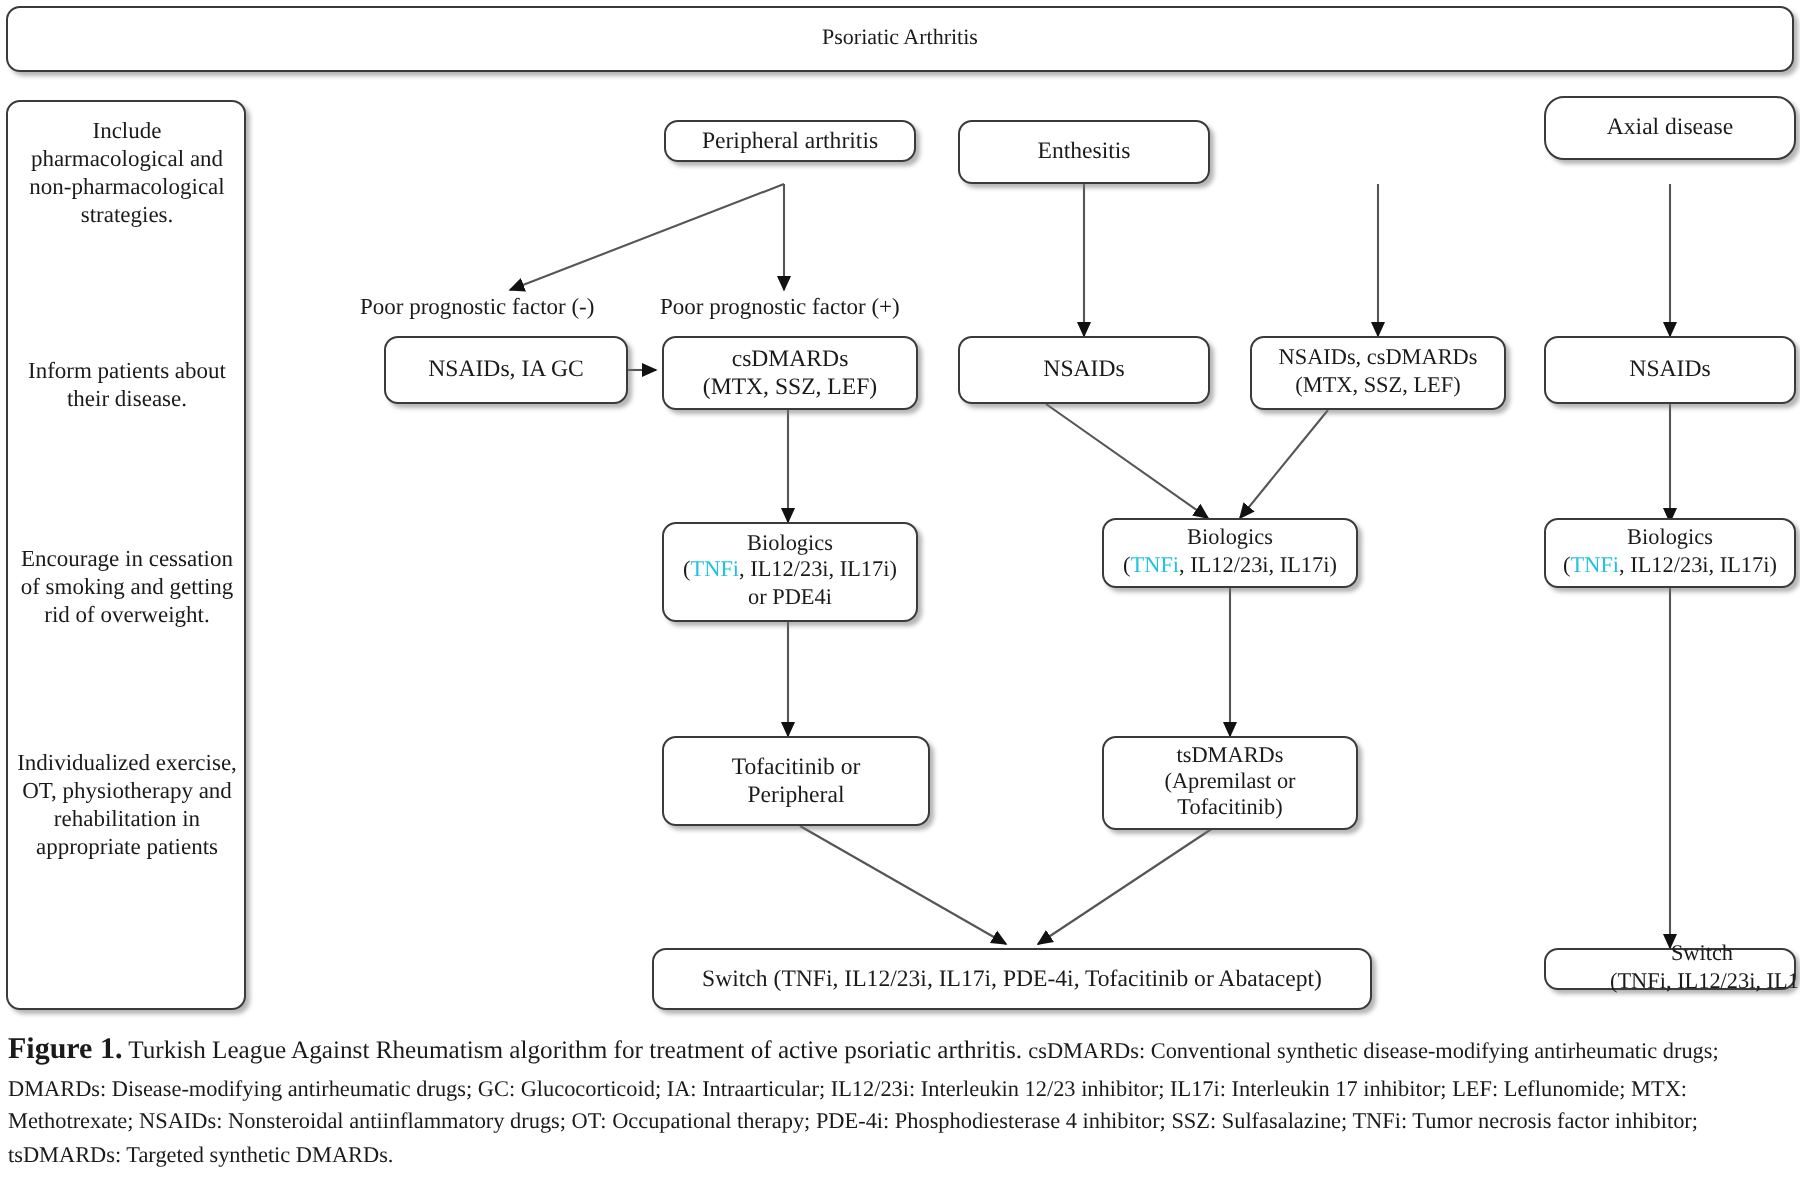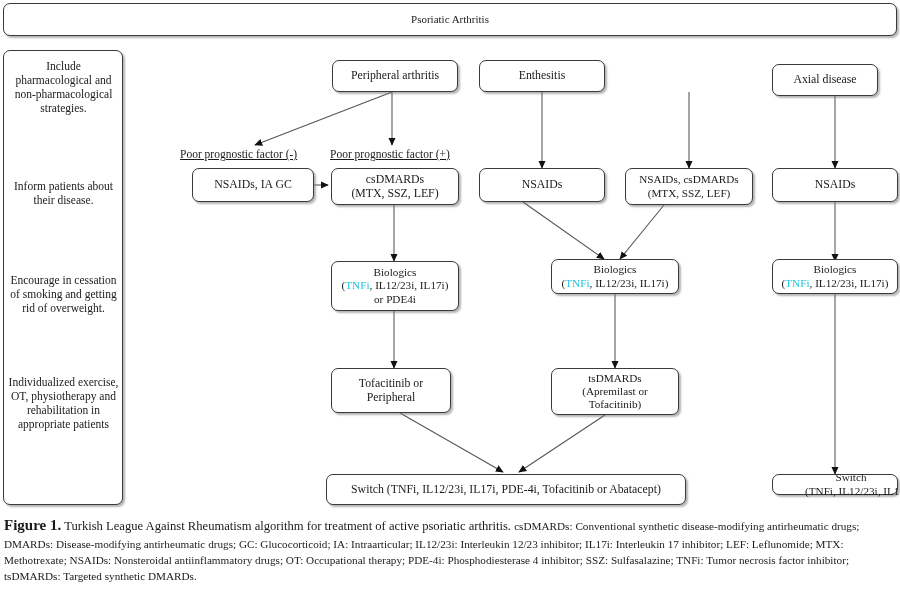--- a/index.html
+++ b/index.html
@@ -26,21 +26,21 @@
   #sidebar-box{left:3px;top:50px;width:120px;height:455px;
       display:block;padding:0;box-shadow:2px 2px 2px rgba(120,120,120,.55);}
   .side-blk{position:absolute;left:4px;width:111px;text-align:center;
       font-size:11.5px;line-height:1.22;}
   #side0{top:8px;}
   #side1{top:128px;}
   #side2{top:222px;}
   #side3{top:324px;}
 
   .lbl{position:absolute;font-size:11.5px;white-space:nowrap;z-index:3;
-       background:transparent;text-decoration:underline;}
+       background:transparent;}
 
   .cyan{color:#1fc3e0;}
   .n12{font-size:11.8px;}
   .n11{font-size:11.2px;}
 
   #caption{
     position:absolute;left:4px;top:516px;width:892px;
     font-size:12.6px;line-height:1.30;text-align:left;
   }
   #caption b{font-size:15px;}
@@ -95,27 +95,27 @@
     <div class="inner"><span>Psoriatic Arthritis</span></div>
   </div>
 
   <div class="box" id="sidebar-box">
     <div class="side-blk" id="side0">Include pharmacological and non-pharmacological strategies.</div>
     <div class="side-blk" id="side1">Inform patients about their disease.</div>
     <div class="side-blk" id="side2">Encourage in cessation of smoking and getting rid of overweight.</div>
     <div class="side-blk" id="side3">Individualized exercise, OT, physiotherapy and rehabilitation in appropriate patients</div>
   </div>
 
-  <div class="box n12" style="left:332px;top:60px;width:126px;height:32px;">
+  <div class="box n12" style="left:332px;top:60px;width:126px;height:21px;">
     <div class="inner"><span>Peripheral arthritis</span></div>
   </div>
   <div class="box n12" style="left:479px;top:60px;width:126px;height:32px;">
     <div class="inner"><span>Enthesitis</span></div>
   </div>
-  <div class="box n12" style="left:772px;top:64px;width:106px;height:32px;">
+  <div class="box n12" style="left:772px;top:48px;width:126px;height:32px;border-radius:10px;">
     <div class="inner"><span>Axial disease</span></div>
   </div>
 
   <div class="lbl" style="left:180px;top:148px;">Poor prognostic factor (-)</div>
   <div class="lbl" style="left:330px;top:148px;">Poor prognostic factor (+)</div>
 
   <div class="box n12" style="left:192px;top:168px;width:122px;height:34px;align-items:center;">
     <div class="inner"><span>NSAIDs, IA GC</span></div>
   </div>
   <div class="box n12" style="left:331px;top:168px;width:128px;height:37px;">
@@ -150,21 +150,21 @@
       <span class="ln"><span>(</span><span class="cyan">TNFi</span><span>, IL12/23i, IL17i)</span></span>
     </div>
   </div>
   <div class="box n11" style="left:772px;top:259px;width:126px;height:35px;">
     <div class="inner">
       <span class="ln">Biologics</span>
       <span class="ln"><span>(</span><span class="cyan">TNFi</span><span>, IL12/23i, IL17i)</span></span>
     </div>
   </div>
 
-  <div class="box n12" style="left:331px;top:368px;width:120px;height:45px;">
+  <div class="box n12" style="left:331px;top:368px;width:134px;height:45px;">
     <div class="inner">
       <span class="ln">Tofacitinib or</span>
       <span class="ln">Peripheral</span>
     </div>
   </div>
   <div class="box n11" style="left:551px;top:368px;width:128px;height:47px;">
     <div class="inner">
       <span class="ln">tsDMARDs</span>
       <span class="ln">(Apremilast or</span>
       <span class="ln">Tofacitinib)</span>

